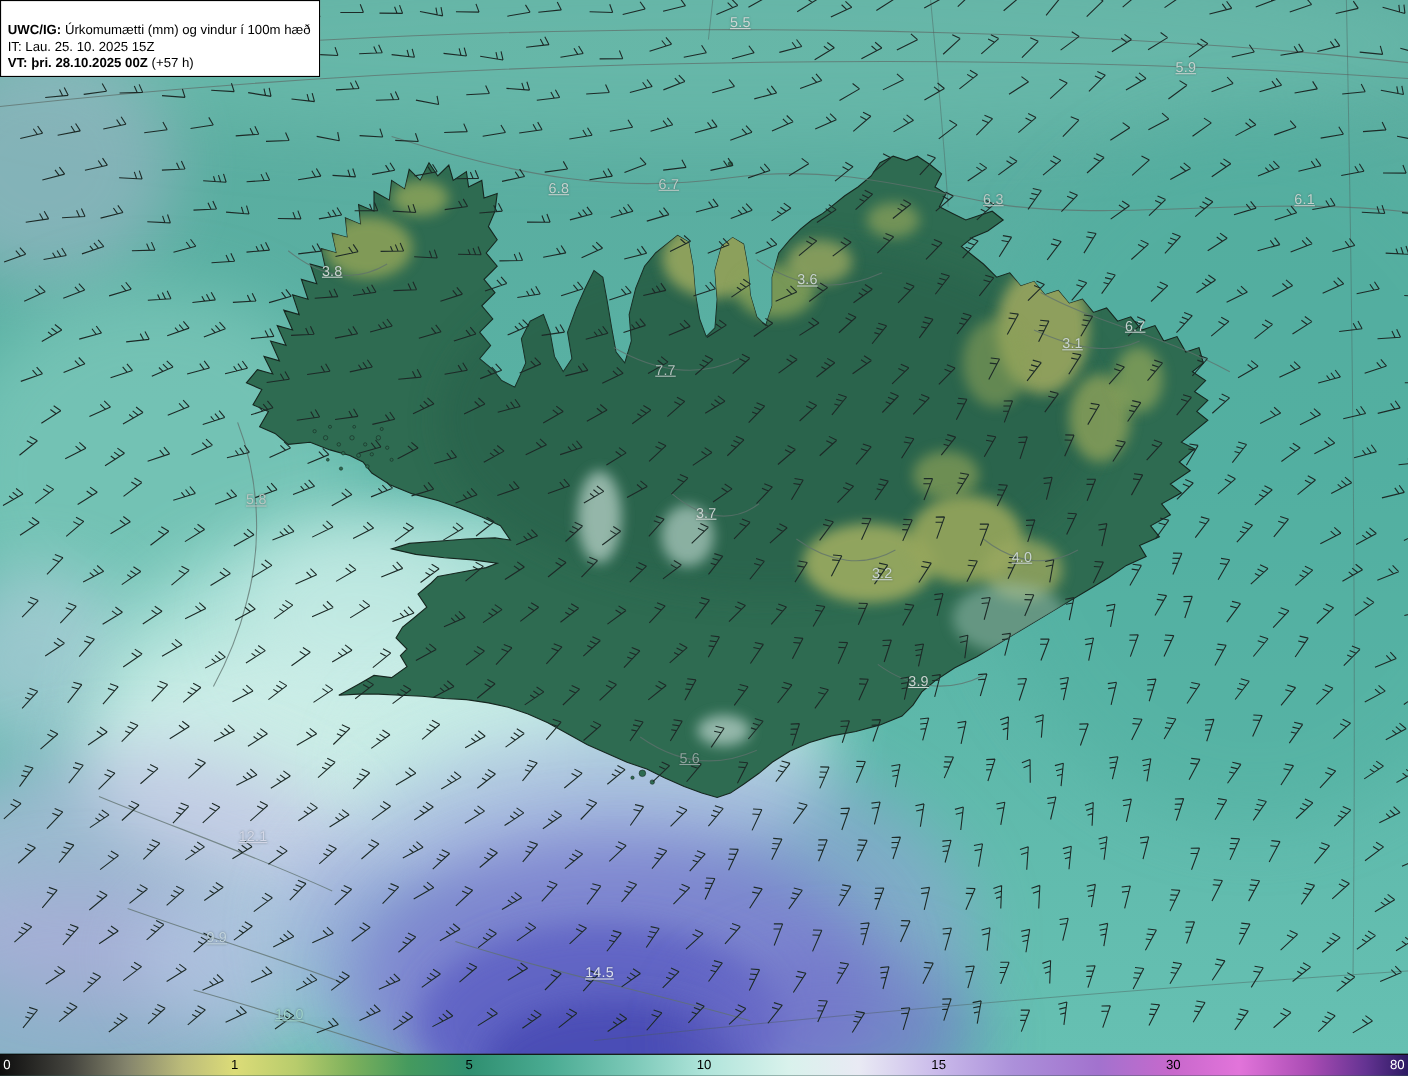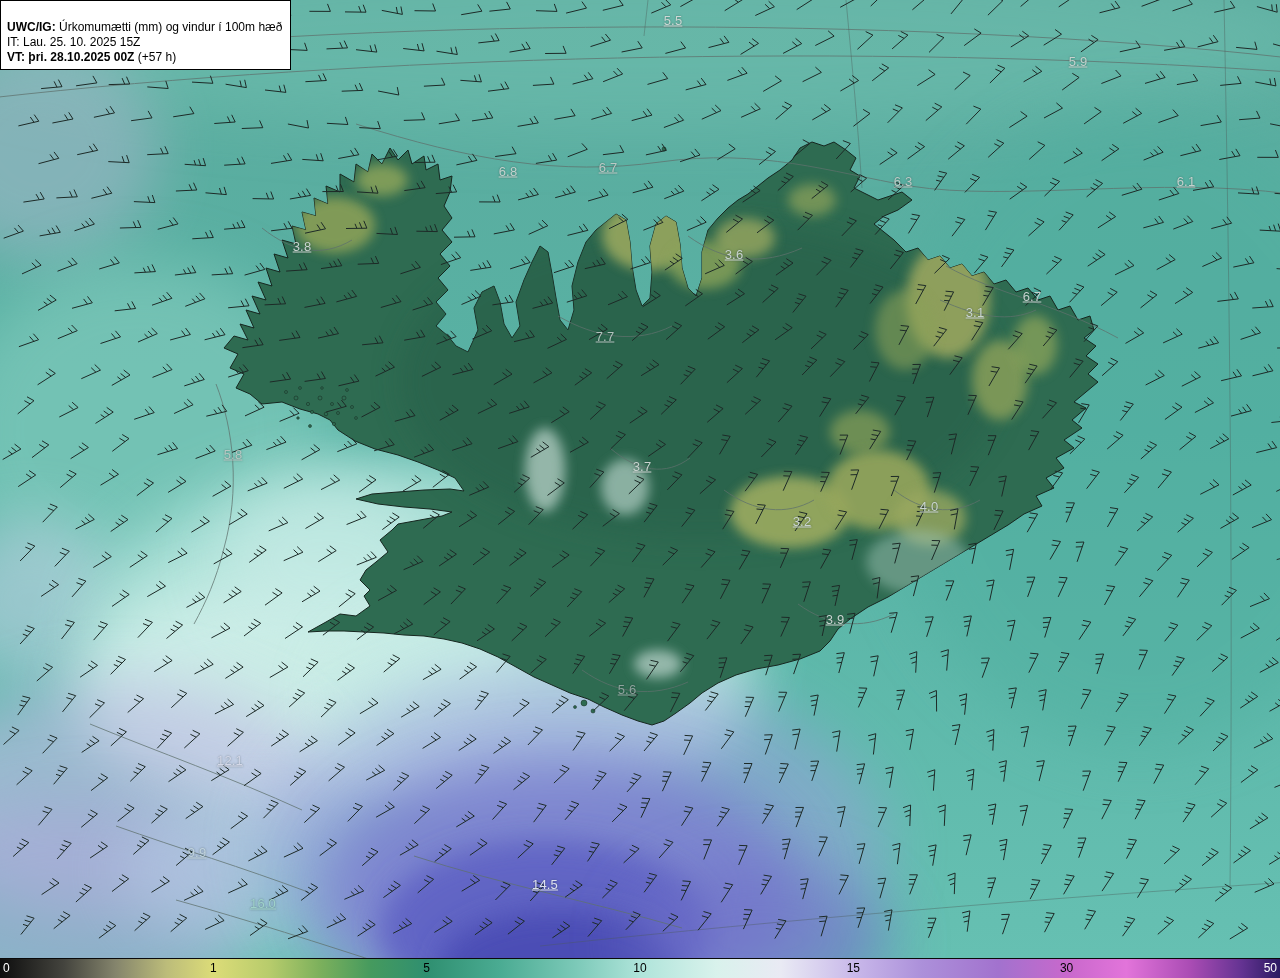--- a/index.html
+++ b/index.html
@@ -177,21 +177,21 @@
     <div class="contour-label" style="left: 605px; top: 336px; color: rgb(178, 194, 189);">7.7</div>
     <div class="contour-label" style="left: 233px; top: 454px; color: rgb(184, 200, 195);">5.8</div>
     <div class="contour-label" style="left: 642px; top: 466px; color: rgb(201, 212, 208);">3.7</div>
     <div class="contour-label" style="left: 757px; top: 521px; color: rgb(201, 212, 208); margin-left: 45px;">3.2</div>
     <div class="contour-label" style="left: 929px; top: 506px; color: rgb(201, 212, 208);">4.0</div>
     <div class="contour-label" style="left: 835px; top: 619px; color: rgb(201, 212, 208);">3.9</div>
     <div class="contour-label" style="left: 627px; top: 689px; color: rgb(143, 163, 158);">5.6</div>
     <div class="contour-label" style="left: 193px; top: 760px; color: rgb(212, 216, 232); margin-left: 37px;">12.1</div>
     <div class="contour-label" style="left: 197px; top: 852px; color: rgb(194, 212, 222); text-align: center;">9.9</div>
     <div class="contour-label" style="left: 545px; top: 884px; color: rgb(221, 224, 238);">14.5</div>
-    <div class="contour-label" style="left: 263px; top: 903px; color: rgb(159, 210, 202);">16.0</div>
+    <div class="contour-label" style="left: 263px; top: 922px; color: rgb(159, 210, 202);">16.0</div>
   </div>
 
 <div class="info-box">
   <div class="info-line">
     <span class="lbl-b">UWC/IG:</span>
     <span>Úrkomumætti (mm) og vindur í 100m hæð</span>
   </div>
   <div class="info-line">
     <span>IT:</span>
     <span>Lau. 25. 10. 2025 15Z</span>
@@ -205,15 +205,15 @@
 
 <div class="colorbar">
   <div class="colorbar-gradient" style="background: linear-gradient(to right, rgb(14, 14, 14) 0%, rgb(68, 68, 62) 5%, rgb(132, 132, 108) 9%, rgb(188, 188, 122) 13%, rgb(220, 220, 120) 16.67%, rgb(184, 204, 108) 21%, rgb(124, 176, 92) 25%, rgb(69, 154, 94) 29%, rgb(47, 143, 112) 33.33%, rgb(74, 171, 146) 39%, rgb(124, 201, 184) 45%, rgb(175, 228, 218) 50%, rgb(217, 242, 236) 56%, rgb(233, 234, 244) 61%, rgb(201, 185, 234) 66.67%, rgb(172, 144, 218) 72%, rgb(162, 114, 206) 78%, rgb(200, 104, 204) 83.33%, rgb(226, 116, 218) 88%, rgb(170, 76, 180) 93%, rgb(100, 51, 146) 97%, rgb(44, 26, 98) 100%);"></div>
   <div class="colorbar-ticks">
       <span class="cbar-tick" style="color: rgb(255, 255, 255); left: 3px;">0</span>
       <span class="cbar-tick" style="color: rgb(0, 0, 0); left: 16.67%; transform: translateX(-50%);">1</span>
       <span class="cbar-tick" style="color: rgb(0, 0, 0); left: 33.33%; transform: translateX(-50%);">5</span>
       <span class="cbar-tick" style="color: rgb(0, 0, 0); left: 50%; transform: translateX(-50%);">10</span>
       <span class="cbar-tick" style="color: rgb(0, 0, 0); left: 66.67%; transform: translateX(-50%);">15</span>
       <span class="cbar-tick" style="color: rgb(0, 0, 0); left: 83.33%; transform: translateX(-50%);">30</span>
-      <span class="cbar-tick" style="color: rgb(255, 255, 255); left: calc(100% - 3px); transform: translateX(-100%);">50</span>
+      <span class="cbar-tick" style="color: rgb(255, 255, 255); left: calc(100% - 3px); transform: translateX(-100%);">80</span>
     </div>
 </div>
 
 </body></html>

